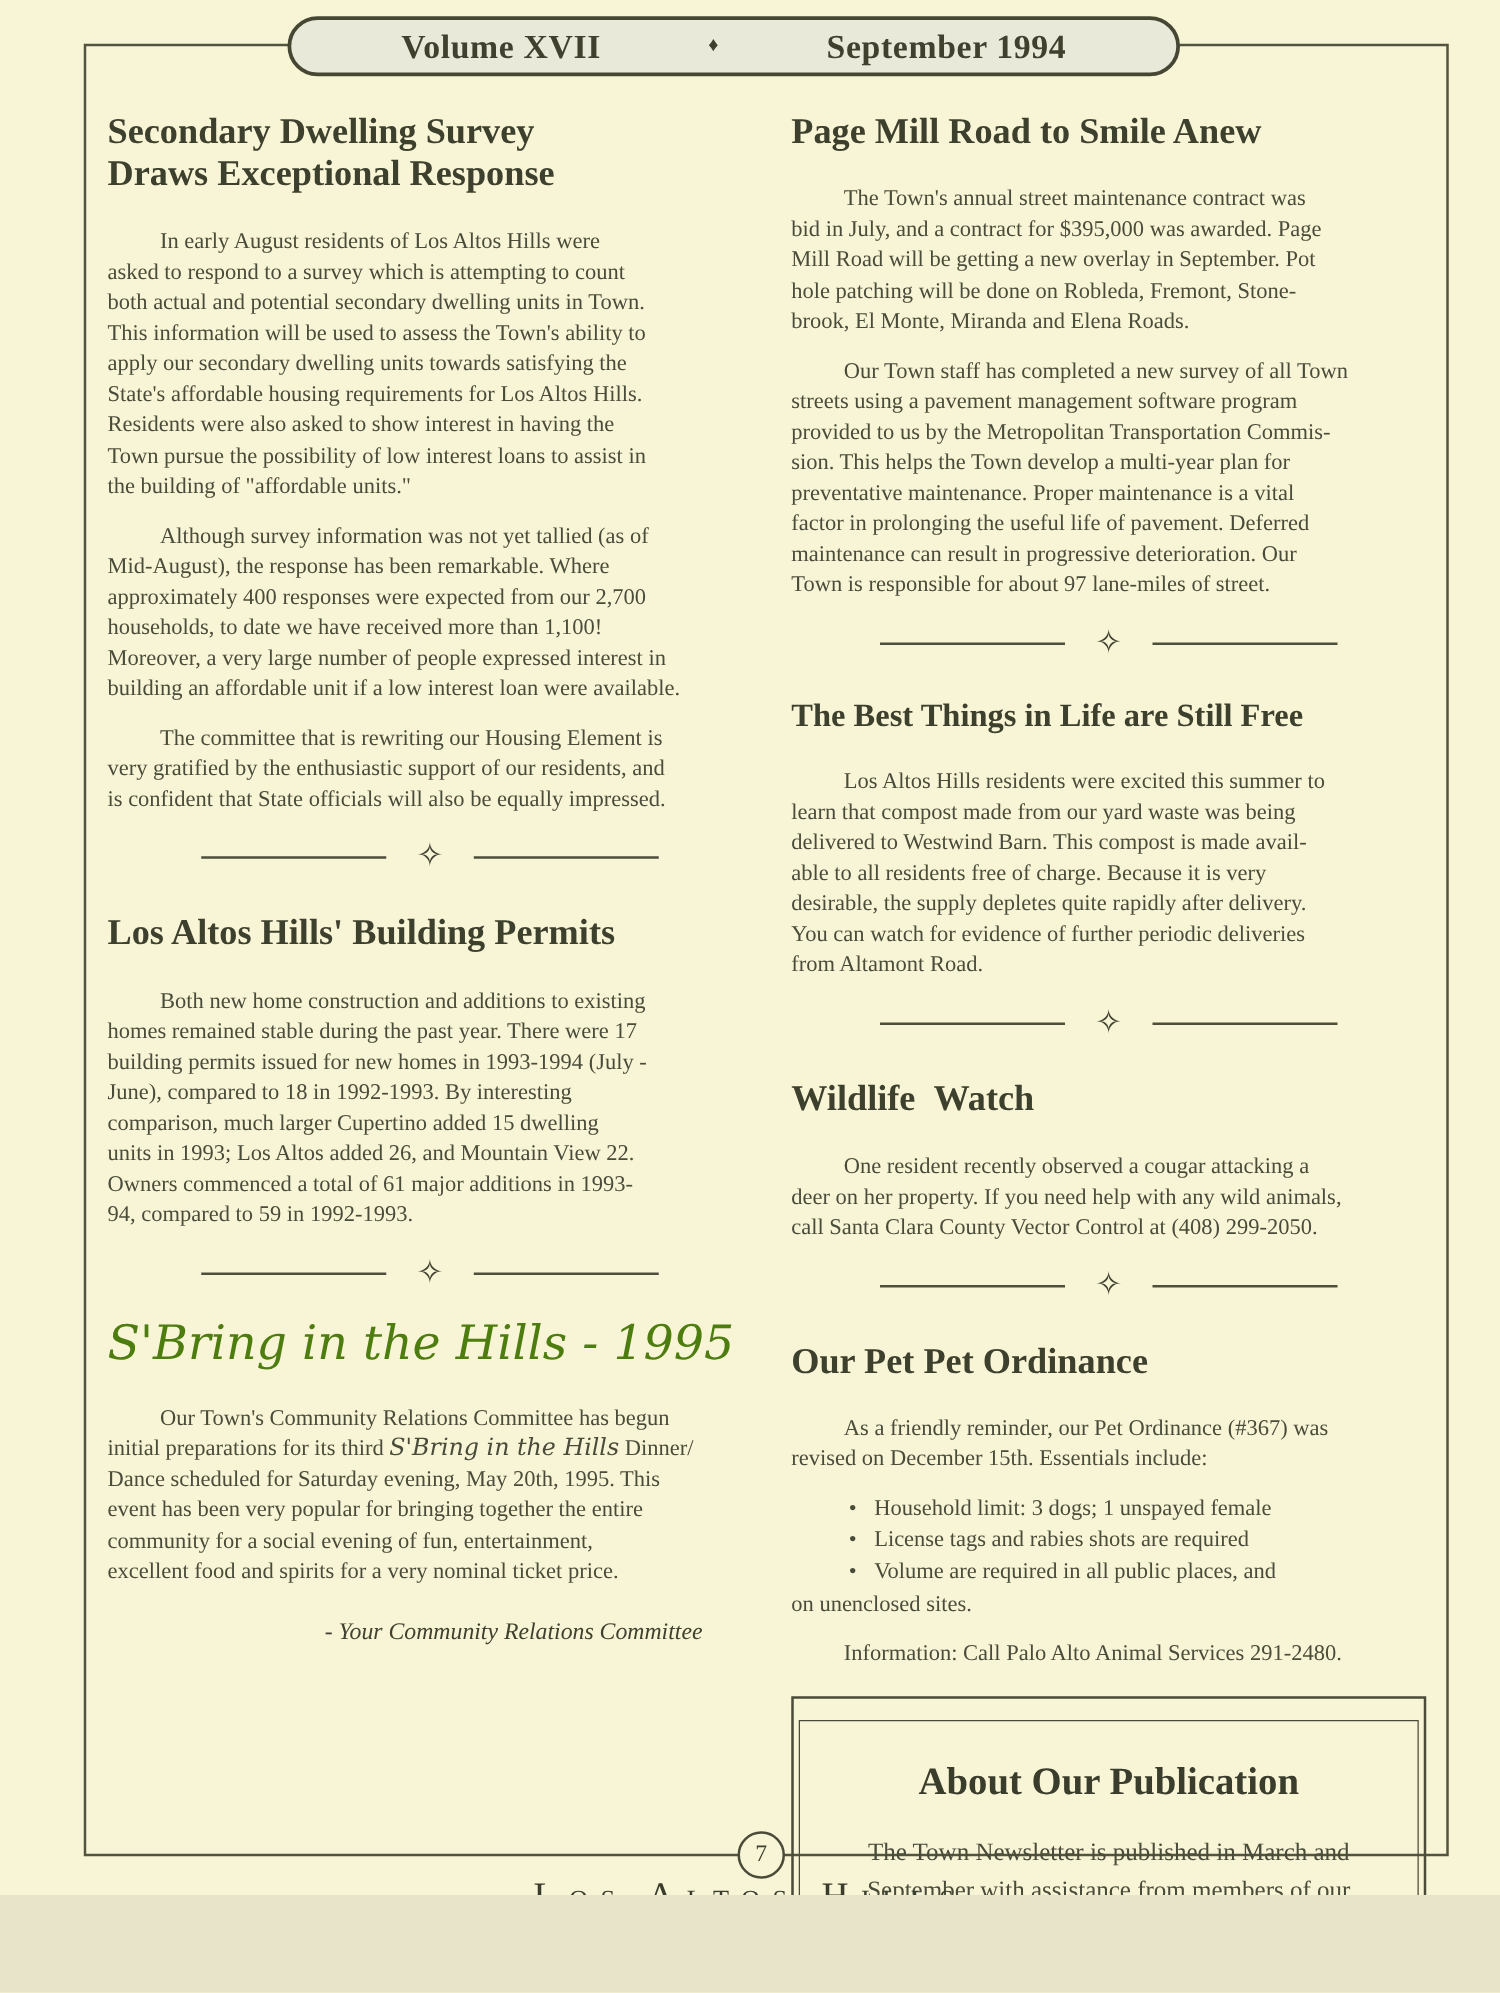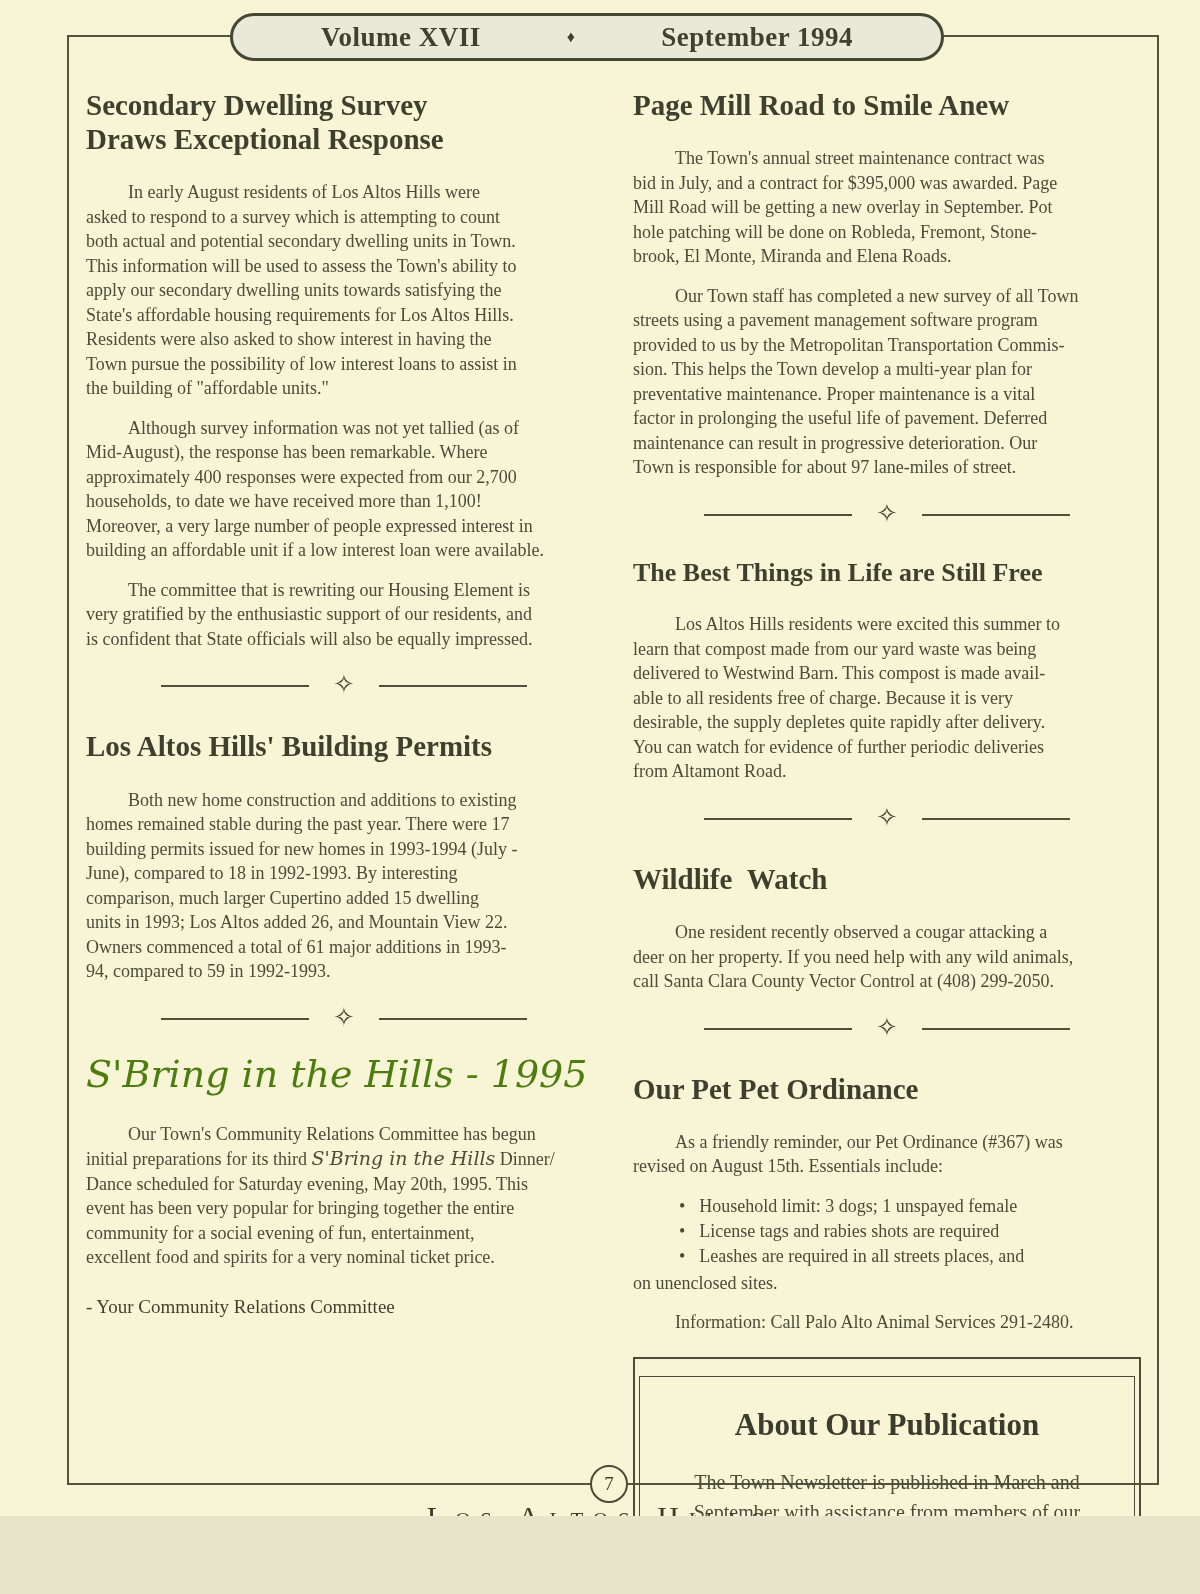--- a/index.html
+++ b/index.html
@@ -47,21 +47,21 @@
   .divider .rule{width:148px;border-top:2px solid #4e4f3b;height:0;}
   .divider .star{font-size:26px;line-height:1;color:#3f412e;transform:translateY(-1px);}
   .script-title{
     font-family:"DejaVu Serif", serif;font-style:italic;
     font-size:38px;color:#4d7c0f;margin:10px 0 26px 0;font-weight:normal;
   }
   .script-inline{
     font-family:"DejaVu Serif", serif;font-style:italic;font-size:19px;
   }
   .signature{
-    padding-right:40px;
+    text-align:right;padding-right:40px;font-style:italic;
     font-size:19px;margin-top:26px;color:#3f412e;
   }
   .bullets{margin:2px 0 2px 46px;}
   .bullet-item{display:flex;font-size:18px;line-height:25px;}
   .bullet-dot{margin-right:14px;}
   .about-box{
     margin-top:22px;border:2px solid #4a4b38;padding:4px;
   }
   .about-inner{
     border:1px solid #4a4b38;padding:24px 26px 16px 26px;text-align:center;margin-top:13px;
@@ -203,34 +203,34 @@
 
     <div class="divider">
       <span class="rule"></span>
       <span class="star">✧</span>
       <span class="rule"></span>
     </div>
 
     <h2 class="section-title tight">Our Pet Pet Ordinance</h2>
 
     <p class="body indent">As a friendly reminder, our Pet Ordinance (#367) was
-revised on August 15th. Essentials include:</p>
+revised on December 15th. Essentials include:</p>
 
     <div class="bullets">
       <div class="bullet-item">
         <span class="bullet-dot">•</span>
         <span>Household limit: 3 dogs; 1 unspayed female</span>
       </div>
       <div class="bullet-item">
         <span class="bullet-dot">•</span>
         <span>License tags and rabies shots are required</span>
       </div>
       <div class="bullet-item">
         <span class="bullet-dot">•</span>
-        <span>Leashes are required in all streets places, and</span>
+        <span>Volume are required in all public places, and</span>
       </div>
     </div>
 
     <p class="body">on unenclosed sites.</p>
     <p class="body indent">Information: Call Palo Alto Animal Services 291-2480.</p>
 
     <div class="about-box">
       <div class="about-inner">
         <div class="about-title">About Our Publication</div>
         <p class="about-body">The Town Newsletter is published in March and

